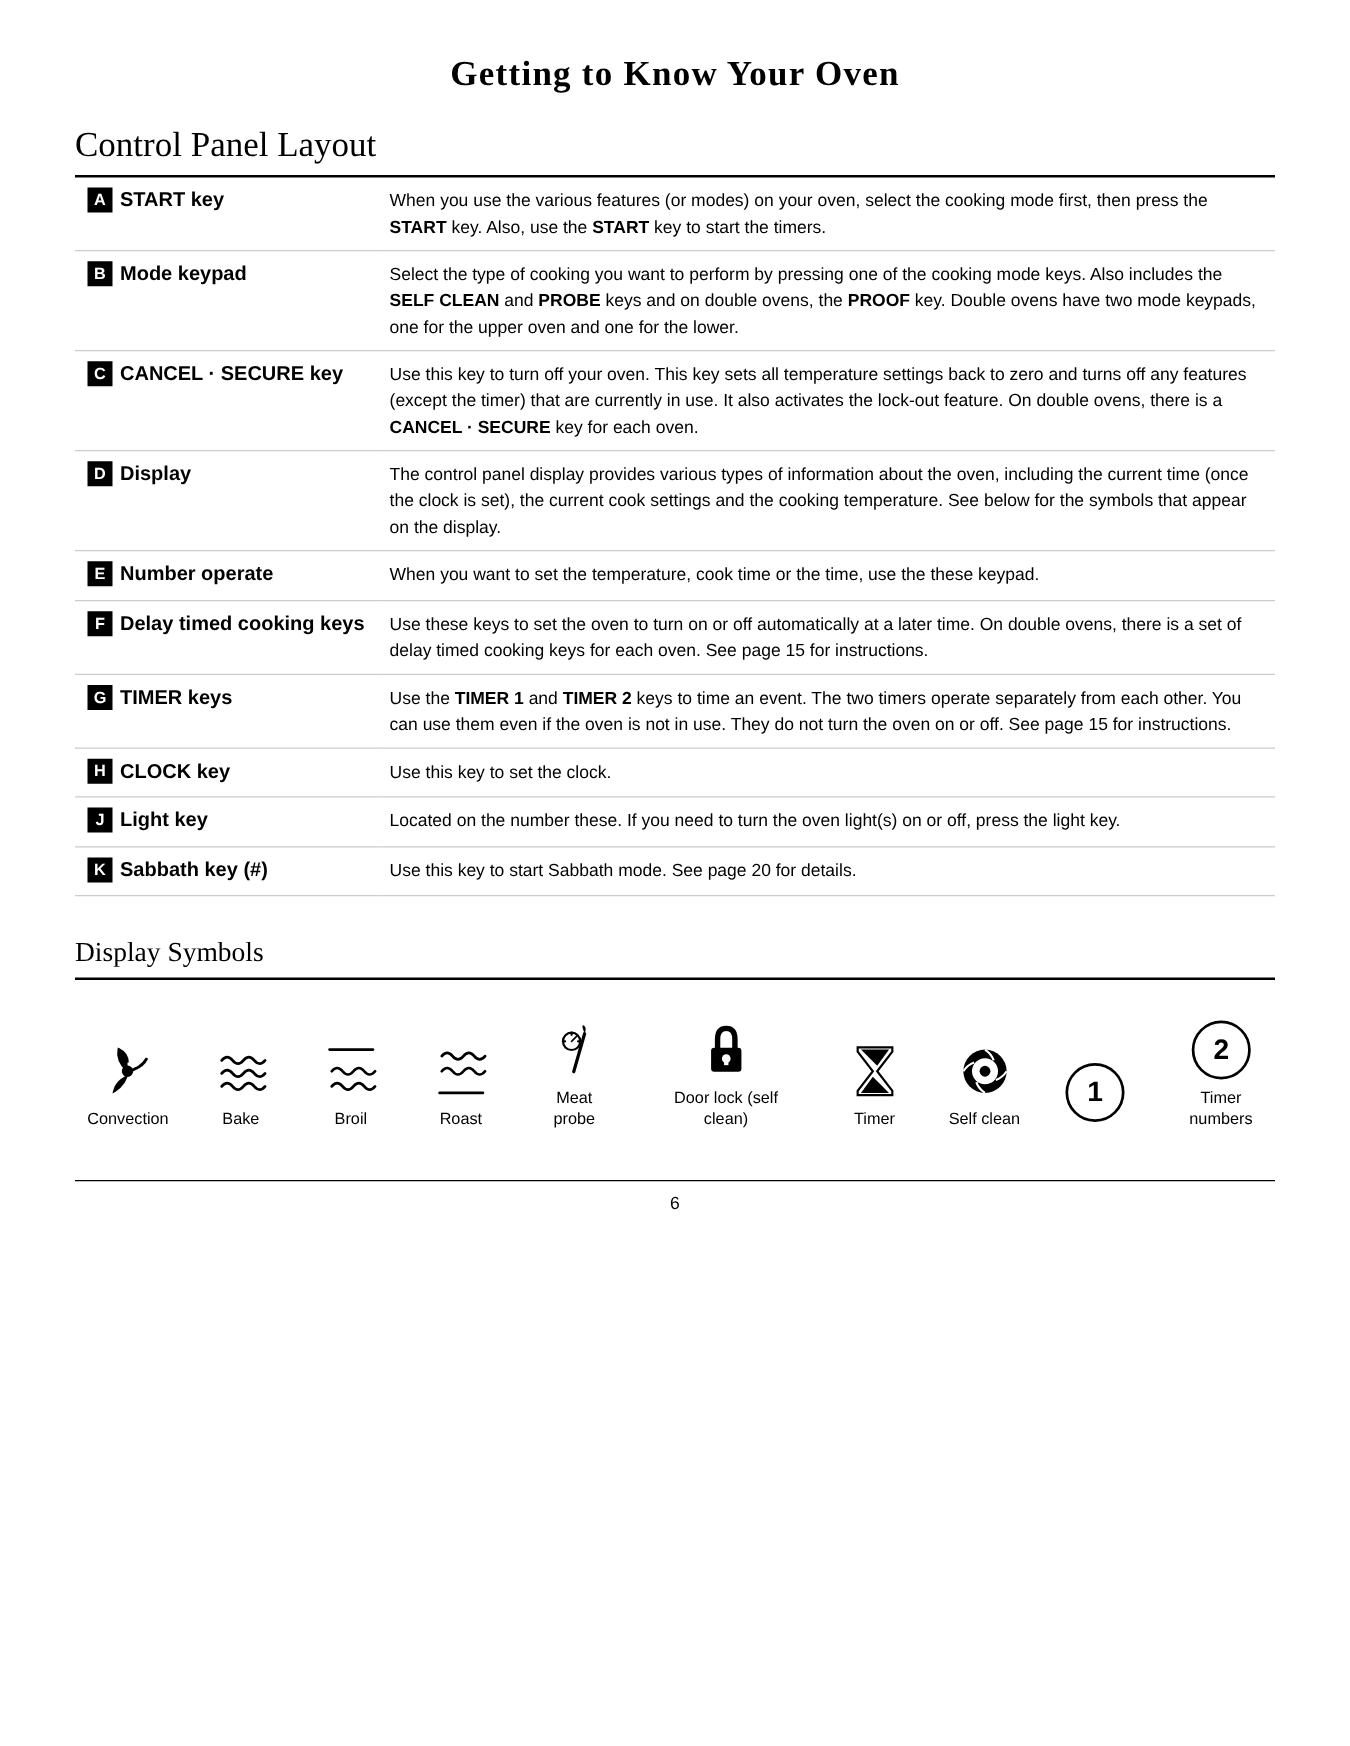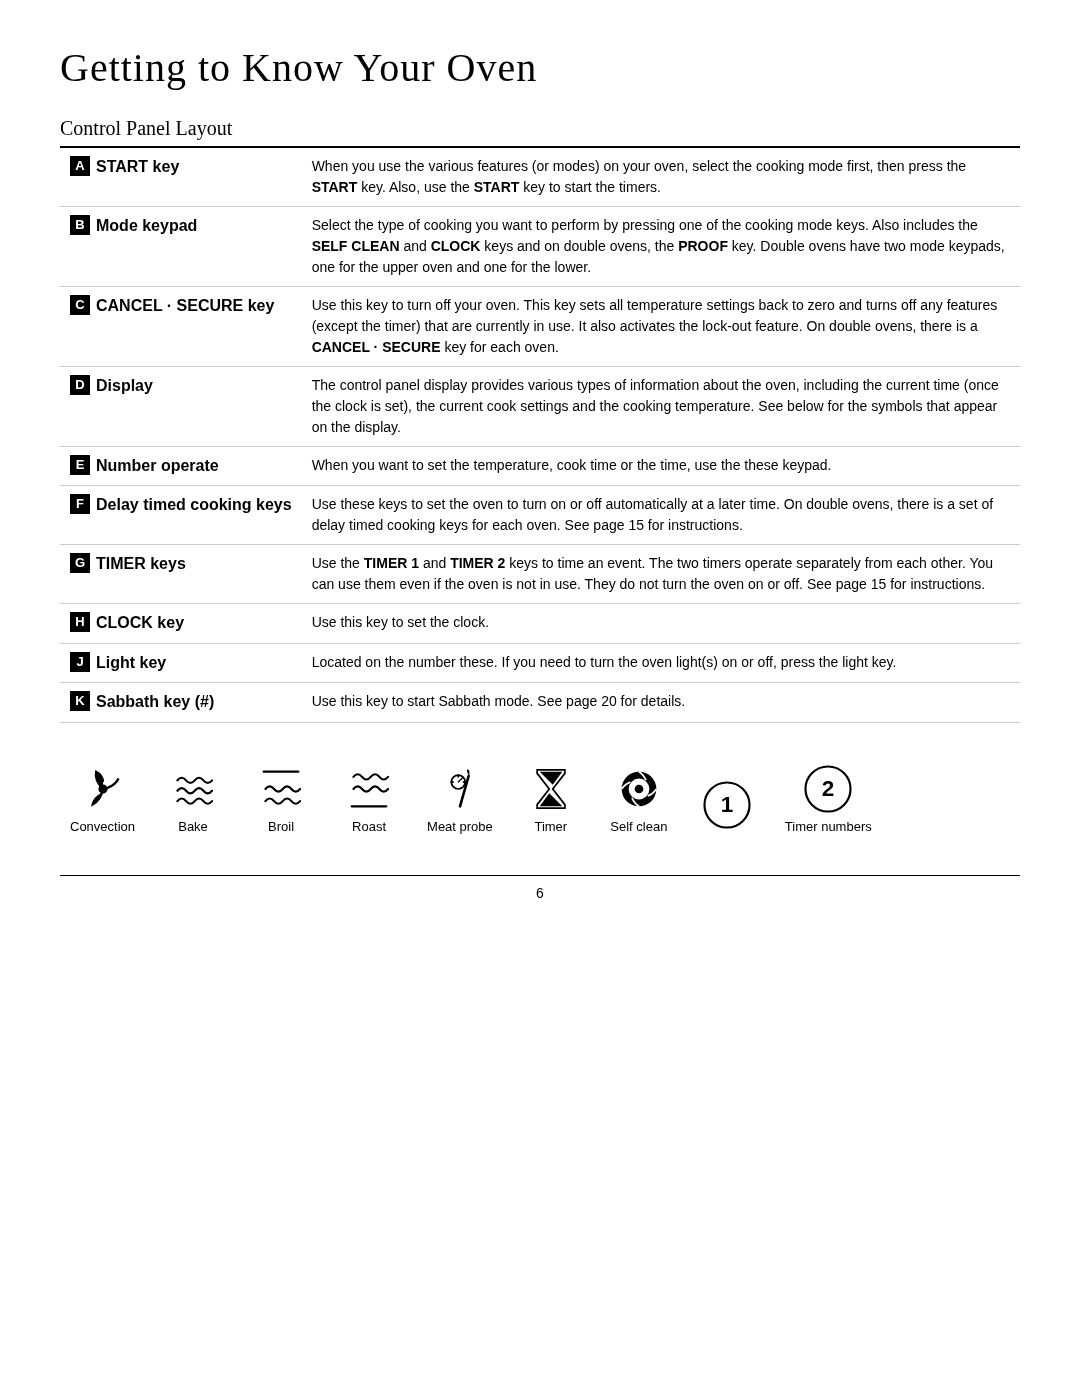--- a/index.html
+++ b/index.html
@@ -8,30 +8,30 @@
       font-family: Arial, sans-serif;
       width: 1080px;
       min-height: 1397px;
       padding: 40px 60px 60px 60px;
       color: #000;
       font-size: 15px;
       line-height: 1.4;
     }
 
     .page-title {
-      text-align: left;
-      font-size: 40px;
-      font-weight: normal;
+      text-align: center;
+      font-size: 28px;
+      font-weight: bold;
       font-family: Georgia, serif;
       margin-bottom: 18px;
       letter-spacing: 1px;
     }
 
     .section-title {
-      font-size: 20px;
+      font-size: 28px;
       font-weight: normal;
       font-family: Georgia, serif;
       border-bottom: 2px solid #000;
       padding-bottom: 4px;
       margin-bottom: 0;
     }
 
     .control-table {
       width: 100%;
       border-collapse: collapse;
@@ -157,21 +157,21 @@
         </td>
         <td class="desc-cell">When you use the various features (or modes) on your oven, select the cooking mode first, then press the <b>START</b> key. Also, use the <b>START</b> key to start the timers.</td>
       </tr>
       <tr>
         <td class="label-cell">
           <div class="label-inner">
             <span class="badge">B</span>
             <span class="label-text">Mode keypad</span>
           </div>
         </td>
-        <td class="desc-cell">Select the type of cooking you want to perform by pressing one of the cooking mode keys. Also includes the <b>SELF CLEAN</b> and <b>CLOCK</b> keys and on double ovens, the <b>PROOF</b> key. Double ovens have two mode keypads, one for the upper oven and one for the lower.</td>
+        <td class="desc-cell">Select the type of cooking you want to perform by pressing one of the cooking mode keys. Also includes the <b>SELF CLEAN</b> and <b>PROBE</b> keys and on double ovens, the <b>PROOF</b> key. Double ovens have two mode keypads, one for the upper oven and one for the lower.</td>
       </tr>
       <tr>
         <td class="label-cell">
           <div class="label-inner">
             <span class="badge">C</span>
             <span class="label-text">CANCEL · SECURE key</span>
           </div>
         </td>
         <td class="desc-cell">Use this key to turn off your oven. This key sets all temperature settings back to zero and turns off any features (except the timer) that are currently in use. It also activates the lock-out feature. On double ovens, there is a <b>CANCEL · SECURE</b> key for each oven.</td>
       </tr>
@@ -235,20 +235,21 @@
             <span class="badge">K</span>
             <span class="label-text">Sabbath key (#)</span>
           </div>
         </td>
         <td class="desc-cell">Use this key to start Sabbath mode. See page 20 for details.</td>
       </tr>
     </tbody>
 </table>
 
 <div class="display-symbols-section">
+  <h2 class="symbols-title">Display Symbols</h2>
   <div class="symbols-row" id="symbols-container">
   <div class="symbol-item">
         <span>
           <svg class="svg-icon" viewBox="0 0 60 60" xmlns="http://www.w3.org/2000/svg">
     <g fill="none" stroke="#000" stroke-width="2.5">
 
       <path d="M30 30 Q20 20 22 10 Q30 14 30 22" fill="#000"></path>
       <path d="M30 30 Q42 28 48 18 Q44 26 36 28" fill="#000"></path>
       <path d="M30 30 Q28 42 18 48 Q20 40 28 36" fill="#000"></path>
       <circle cx="30" cy="30" r="4" fill="#000"></circle>
@@ -310,20 +311,37 @@
       <line x1="28" y1="22" x2="33" y2="17" stroke-width="1.5"></line>
     </g>
   </svg>
         </span>
     <span class="symbol-label">Meat
 probe</span>
       </div>
       <div class="symbol-item">
         <span>
           <svg class="svg-icon" viewBox="0 0 60 60" xmlns="http://www.w3.org/2000/svg">
+    <g fill="#000">
+
+      <rect x="16" y="28" width="28" height="22" rx="3" ry="3"></rect>
+
+      <path d="M22 28 L22 20 Q22 10 30 10 Q38 10 38 20 L38 28" fill="none" stroke="#000" stroke-width="5" stroke-linecap="round"></path>
+
+      <circle cx="30" cy="38" r="4" fill="#fff"></circle>
+      <rect x="28" y="38" width="4" height="6" fill="#fff"></rect>
+    </g>
+  </svg>
+        </span>
+    <span class="symbol-label">Door lock
+(self clean)</span>
+      </div>
+      <div class="symbol-item">
+        <span>
+          <svg class="svg-icon" viewBox="0 0 60 60" xmlns="http://www.w3.org/2000/svg">
     <g fill="none" stroke="#000" stroke-width="2.5">
 
       <path d="M14 8 L46 8 L46 12 L32 30 L46 48 L46 52 L14 52 L14 48 L28 30 L14 12 Z" stroke-width="2" fill="none"></path>
 
       <path d="M17 10 L43 10 L32 25 Z" fill="#000" stroke="none"></path>
 
       <path d="M28 35 L43 50 L17 50 Z" fill="#000" stroke="none"></path>
     </g>
   </svg>
         </span>

